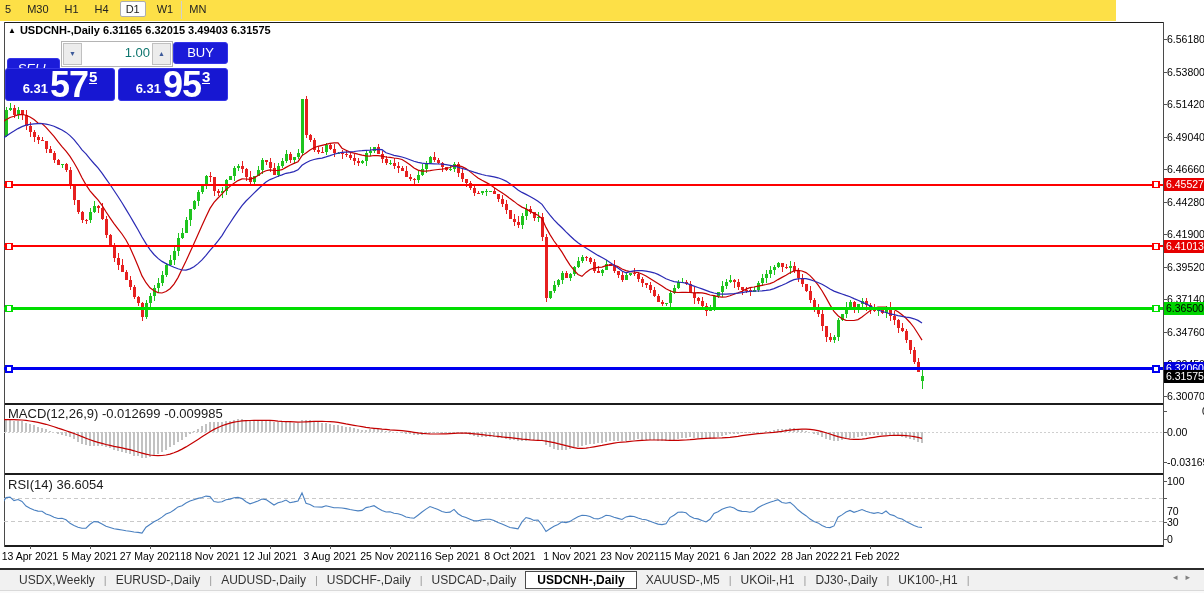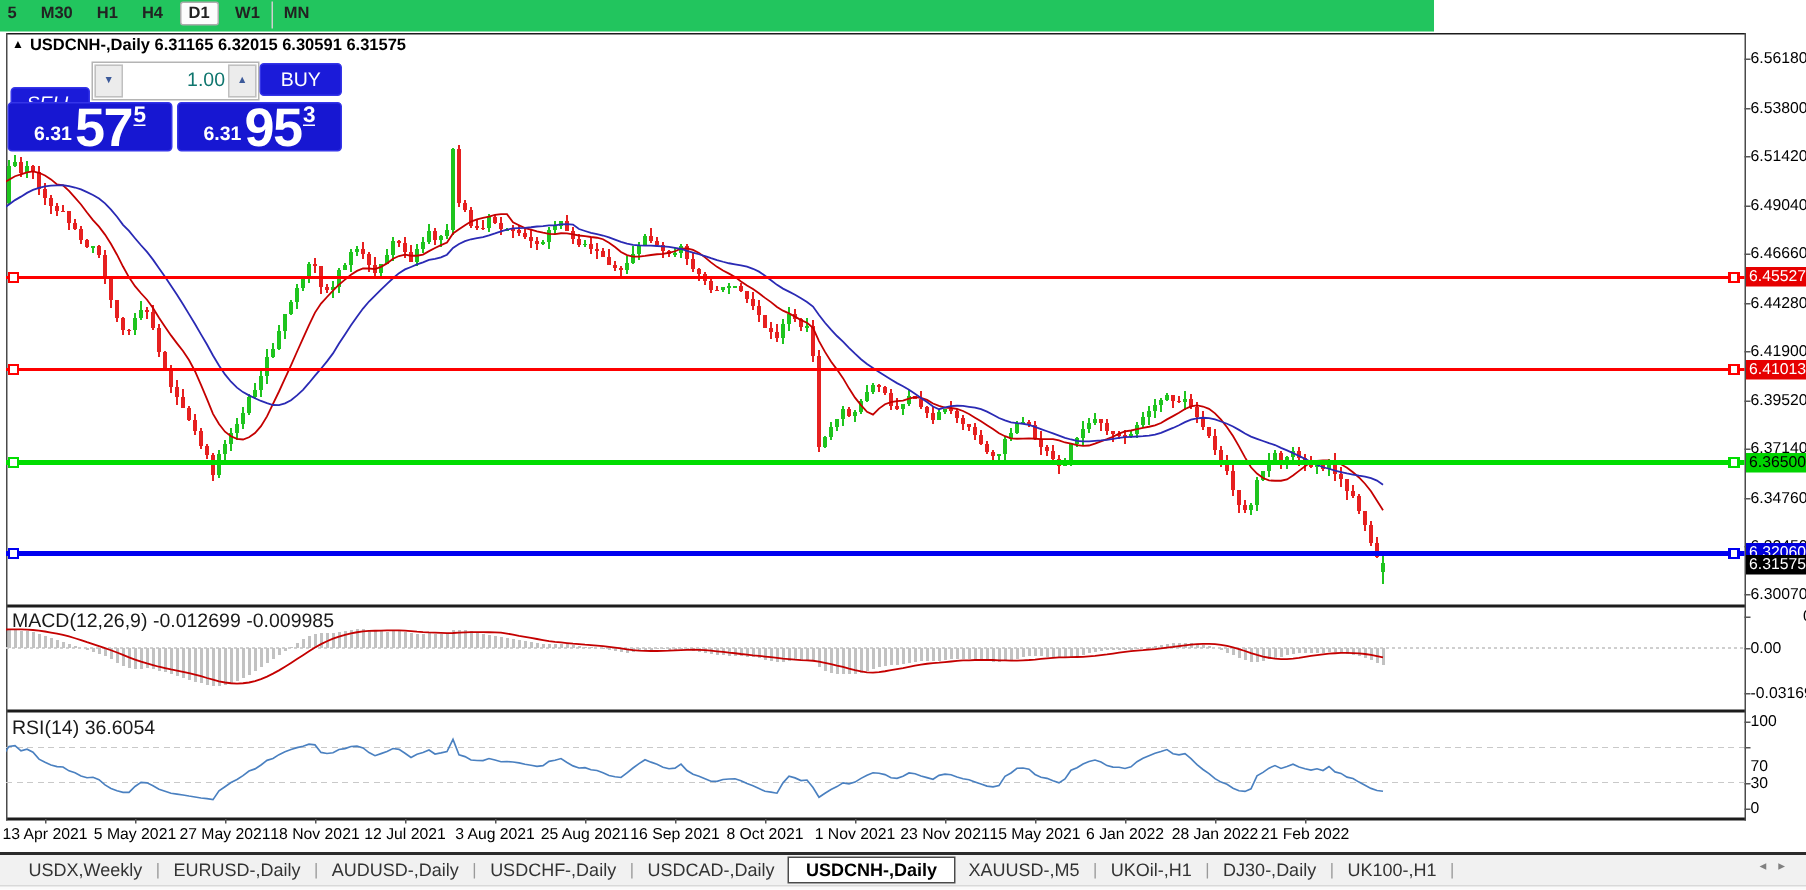--- a/index.html
+++ b/index.html
@@ -1,19 +1,19 @@
 <!DOCTYPE html>
 <html><head>
 <meta charset="utf-8">
 <style>
   html,body{margin:0;padding:0;}
   body{width:1204px;height:593px;position:relative;background:#fff;overflow:hidden;
        font-family:"Liberation Sans",sans-serif;-webkit-font-smoothing:none;}
   
-  #toolbar{position:absolute;left:0;top:0;width:956px;height:21px;background:#22c55e;font-weight:bold;}
+  #toolbar{position:absolute;left:0;top:0;width:1116px;height:21px;background:#fde047;}
   .tf-btn{display:inline-block;font-size:11px;color:#222;padding:2px 5px;margin-top:1px;vertical-align:top;cursor:default;}
   .tf-btn.active{background:#fdfdfd;border:1px solid #adadad;border-radius:2px;padding:1px 5px;}
   #tf-sep{position:absolute;left:181px;top:1px;width:1px;height:18px;background:#cfcfcf;}
   
   .vline{position:absolute;width:1px;background:#4a4a4a;}
   .hline{position:absolute;left:4px;width:1160px;background:#1c1c1c;}
   .panel-svg{position:absolute;left:4px;background:transparent;}
   
   #ohlc-title{position:absolute;left:8px;top:24px;font-size:11px;font-weight:bold;color:#000;z-index:6;white-space:nowrap;}
   #ohlc-title .tri{font-size:8px;vertical-align:1px;margin-right:4px;}
@@ -782,21 +782,21 @@
   </svg>
 <svg id="rsi-svg" class="panel-svg" style="top:475px;" width="1159" height="70" viewBox="0 0 1159 70" shape-rendering="crispEdges">
     <line x1="0" y1="23.4" x2="1159" y2="23.4" stroke="#c9c9c9" stroke-width="1" stroke-dasharray="4 3"></line>
     <line x1="0" y1="46.599999999999994" x2="1159" y2="46.599999999999994" stroke="#c9c9c9" stroke-width="1" stroke-dasharray="4 3"></line>
     <polyline points="-2,28.7 2,22.6 6,22.1 10,25.6 14,24.5 18,26.5 22,31.1 26,33.2 30,35.0 34,36.1 38,36.3 42,38.9 46,40.2 50,42.3 54,43.5 58,43.2 62,44.8 66,48.3 70,50.6 74,52.2 78,53.2 82,53.2 86,49.3 90,46.6 94,46.9 98,48.9 102,51.2 106,52.5 110,53.8 114,54.4 118,55.0 122,55.7 126,56.3 130,57.0 134,57.4 138,58.1 142,52.2 146,49.5 150,46.7 154,44.7 158,42.1 162,39.0 166,37.6 170,35.0 174,31.9 178,30.7 182,28.1 186,26.1 190,24.7 194,23.4 198,22.5 202,21.1 206,21.6 210,26.6 214,27.3 218,26.8 222,24.7 226,24.1 230,22.7 234,22.4 238,23.6 242,26.7 246,28.8 250,27.4 254,26.0 258,24.0 262,24.6 266,27.2 270,30.0 274,27.8 278,26.7 282,25.0 286,27.7 290,26.9 294,26.0 298,17.9 302,28.2 306,29.4 310,31.7 314,32.0 318,32.1 322,30.7 326,31.7 330,32.8 334,32.7 338,33.0 342,33.6 346,34.5 350,35.2 354,35.9 358,35.4 362,32.6 366,31.8 370,30.7 374,33.3 378,35.6 382,37.0 386,36.8 390,38.2 394,38.7 398,40.1 402,42.0 406,42.8 410,43.3 414,40.2 418,37.0 422,34.1 426,31.5 430,33.1 434,34.5 438,36.5 442,37.5 446,37.1 450,34.4 454,38.7 458,41.2 462,42.5 466,44.2 470,45.8 474,45.9 478,44.7 482,44.3 486,44.2 490,45.5 494,47.4 498,48.9 502,50.7 506,52.5 510,53.1 514,53.8 518,46.9 522,42.5 526,43.6 530,45.4 534,45.0 538,50.0 542,56.5 546,53.8 550,51.3 554,49.4 558,46.9 562,47.6 566,46.4 570,43.9 574,41.8 578,40.2 582,40.5 586,41.4 590,43.5 594,43.9 598,42.5 602,40.3 606,40.8 610,42.3 614,43.4 618,44.5 622,41.9 626,41.1 630,41.5 634,43.0 638,44.2 642,44.8 646,46.3 650,47.7 654,49.1 658,49.6 662,48.7 666,42.6 670,40.3 674,37.2 678,37.0 682,37.8 686,41.3 690,43.2 694,43.9 698,45.5 702,46.9 706,44.3 710,38.5 714,36.8 718,34.3 722,32.7 726,31.7 730,33.0 734,35.4 738,36.4 742,36.5 746,37.3 750,36.2 754,32.8 758,30.5 762,28.8 766,27.2 770,26.0 774,24.7 778,27.5 782,28.2 786,27.4 790,30.7 794,34.8 798,38.0 802,40.7 806,44.1 810,46.4 814,47.9 818,50.5 822,52.2 826,52.6 830,50.9 834,42.2 838,39.9 842,37.1 846,35.4 850,37.3 854,36.0 858,34.5 862,36.3 866,37.5 870,38.4 874,37.5 878,38.7 882,36.0 886,39.6 890,40.6 894,43.1 898,44.0 902,46.4 906,48.5 910,50.6 914,52.0 918,52.5" fill="none" stroke="#4a80c0" stroke-width="1.1" shape-rendering="geometricPrecision"></polyline>
   </svg>
 
 <div id="ohlc-title"><span class="tri">▲</span><span>USDCNH-,Daily</span>
   <span>6.31165</span>
   <span>6.32015</span>
-  <span>6.30591</span>
+  <span>3.49403</span>
   <span>6.31575</span>
 </div>
 
 <div id="trade-panel">
   <div id="sell-btn" class="blue-btn">SELL</div>
   <div id="vol-group">
     <div id="vol-dn" class="vol-arrow">▼</div>
     <div id="vol-value">1.00</div>
     <div id="vol-up" class="vol-arrow">▲</div>
   </div>
@@ -868,21 +868,21 @@
     <div class="dtick" style="left: 90px;">5 May 2021</div>
     <div class="dmark" style="left: 150px;"></div>
     <div class="dtick" style="left: 150px;">27 May 2021</div>
     <div class="dmark" style="left: 210px;"></div>
     <div class="dtick" style="left: 210px;">18 Nov 2021</div>
     <div class="dmark" style="left: 270px;"></div>
     <div class="dtick" style="left: 270px;">12 Jul 2021</div>
     <div class="dmark" style="left: 330px;"></div>
     <div class="dtick" style="left: 330px;">3 Aug 2021</div>
     <div class="dmark" style="left: 390px;"></div>
-    <div class="dtick" style="left: 390px;">25 Aug 2021</div>
+    <div class="dtick" style="left: 390px;">25 Nov 2021</div>
     <div class="dmark" style="left: 450px;"></div>
     <div class="dtick" style="left: 450px;">16 Sep 2021</div>
     <div class="dmark" style="left: 510px;"></div>
     <div class="dtick" style="left: 510px;">8 Oct 2021</div>
     <div class="dmark" style="left: 570px;"></div>
     <div class="dtick" style="left: 570px;">1 Nov 2021</div>
     <div class="dmark" style="left: 630px;"></div>
     <div class="dtick" style="left: 630px;">23 Nov 2021</div>
     <div class="dmark" style="left: 690px;"></div>
     <div class="dtick" style="left: 690px;">15 May 2021</div>

